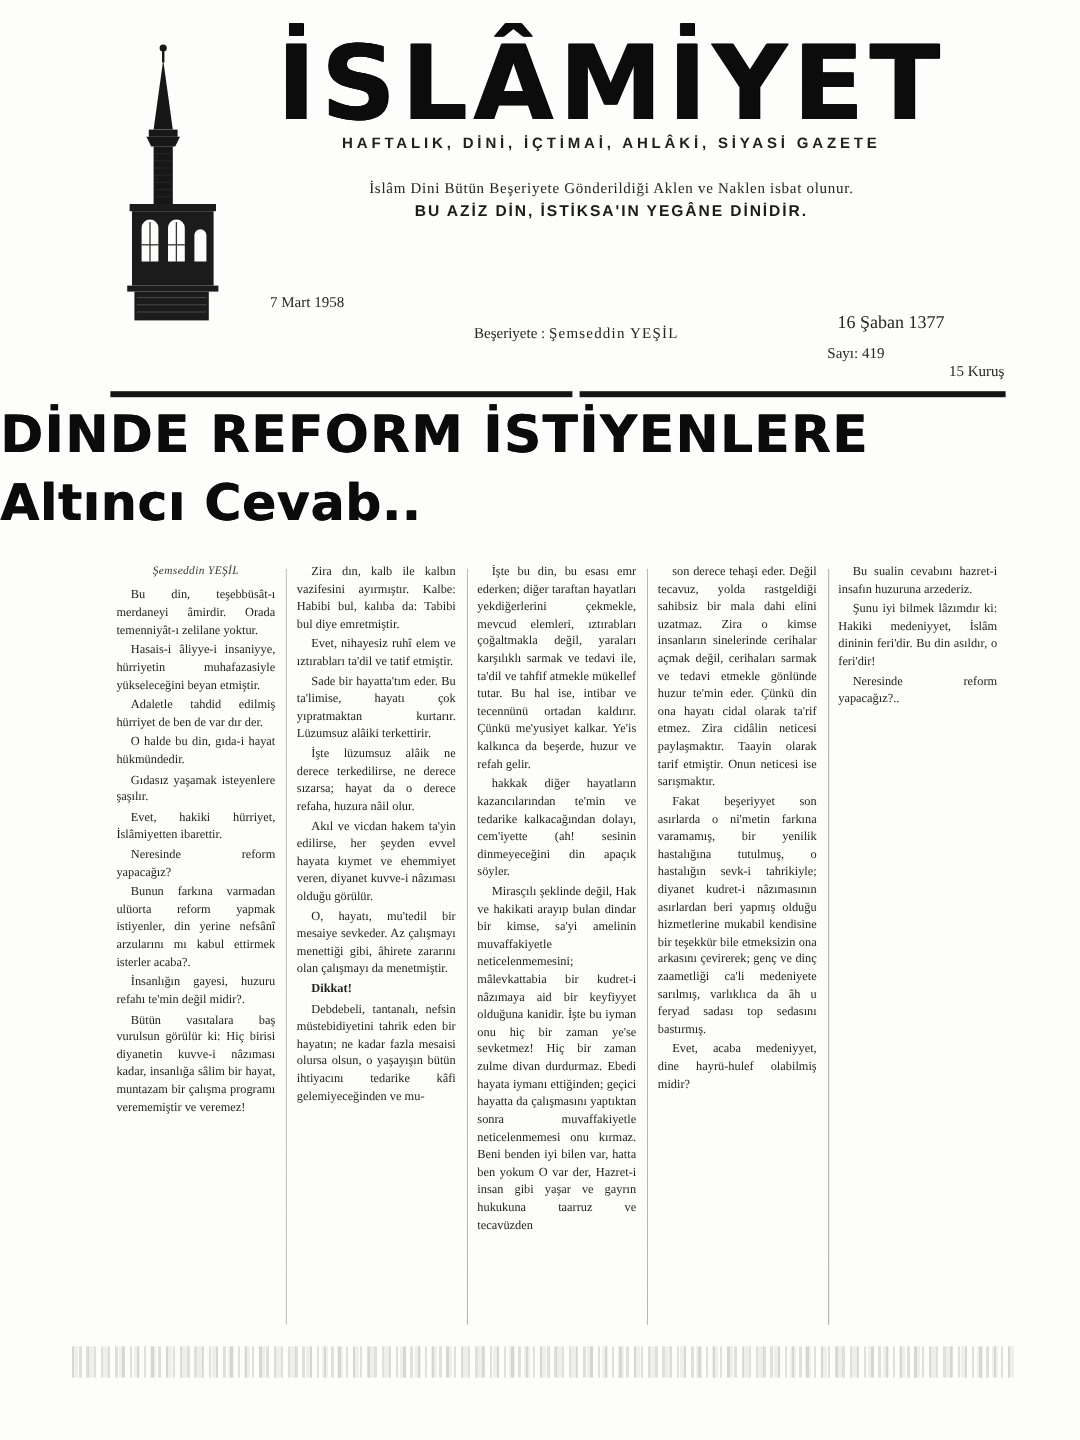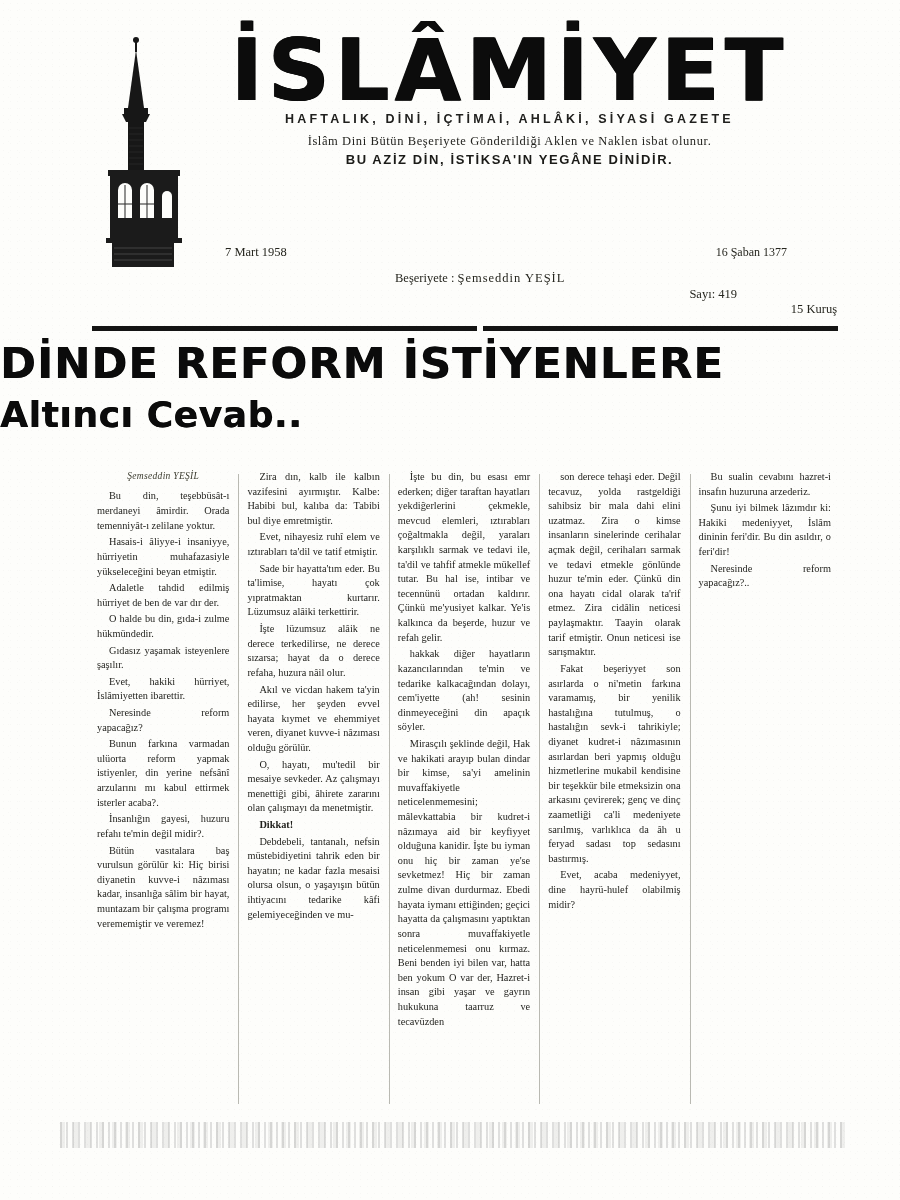--- a/index.html
+++ b/index.html
@@ -61,21 +61,21 @@
     text-shadow: 0.7px 0 0 #000, -0.4px 0.3px 0 #222;
   }
   .paper-sub1 {
     font-family: Liberation Sans, sans-serif;
     font-size: 12.5px;
     letter-spacing: 3.2px;
     font-weight: 700;
     color: #20201e;
   }
   .paper-sub2 {
-    margin-top: 8px;
+    margin-top: 24px;
     font-family: "Liberation Serif", serif;
     font-size: 12.5px;
     letter-spacing: 0.6px;
     color: #23231f;
   }
   .paper-sub3 {
     margin-top: 3px;
     font-family: "Liberation Sans", sans-serif;
     font-size: 13px;
     letter-spacing: 1.6px;
@@ -94,22 +94,22 @@
   }
   .meta-date-left {
     position: absolute;
     left: 45px;
     top: 0;
     font-size: 12.5px;
   }
   .meta-date-right {
     position: absolute;
     right: 68px;
-    top: 0;
-    font-size: 12px;
+    top: 16px;
+    font-size: 15px;
   }
   .meta-editor {
     position: absolute;
     left: 215px;
     top: 26px;
     font-size: 12.5px;
   }
   .meta-editor .name { letter-spacing: 1px; }
   .meta-issue {
     position: absolute;
@@ -155,21 +155,21 @@
     font-weight: 700;
     font-size: 43px;
     letter-spacing: 1.2px;
     color: #0b0b0b;
     text-shadow: 0.6px 0 0 #000;
   }
   .headline .h2 {
     margin-top: 6px;
     font-family: "DejaVu Sans", sans-serif;
     font-weight: 700;
-    font-size: 36px;
+    font-size: 42px;
     letter-spacing: 0.6px;
     color: #0b0b0b;
     text-shadow: 0.6px 0 0 #000;
   }
 
   
   .columns {
     position: absolute;
     left: 88px;
     right: 60px;
@@ -325,21 +325,21 @@
 
   <div class="columns">
     <div class="col">
       <div class="byline">
         <span class="nm">Şemseddin YEŞİL</span>
       </div>
       <div>
           <p>Bu din, teşebbüsât-ı merdaneyi âmirdir. Orada temenniyât-ı zelilane yoktur.</p>
           <p>Hasais-i âliyye-i insaniyye, hürriyetin muhafazasiyle yükseleceğini beyan etmiştir.</p>
           <p>Adaletle tahdid edilmiş hürriyet de ben de var dır der.</p>
-          <p>O halde bu din, gıda-i zulme hükmündedir.</p>
+          <p>O halde bu din, gıda-i hayat hükmündedir.</p>
           <p>Gıdasız yaşamak isteyenlere şaşılır.</p>
           <p>Evet, hakiki hürriyet, İslâmiyetten ibarettir.</p>
           <p>Neresinde reform yapacağız?</p>
           <p>Bunun farkına varmadan ulüorta reform yapmak istiyenler, din yerine nefsânî arzularını mı kabul ettirmek isterler acaba?.</p>
           <p>İnsanlığın gayesi, huzuru refahı te'min değil midir?.</p>
           <p>Bütün vasıtalara baş vurulsun görülür ki: Hiç birisi diyanetin kuvve-i nâzıması kadar, insanlığa sâlim bir hayat, muntazam bir çalışma programı verememiştir ve veremez!</p>
         </div>
     </div>
     <div class="col">
       <div>

